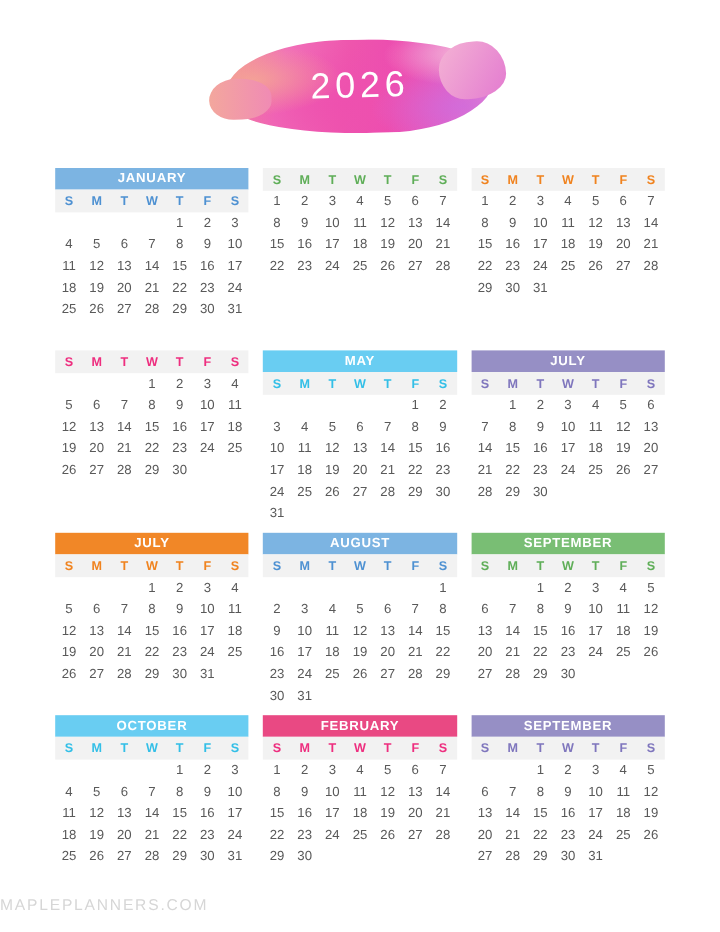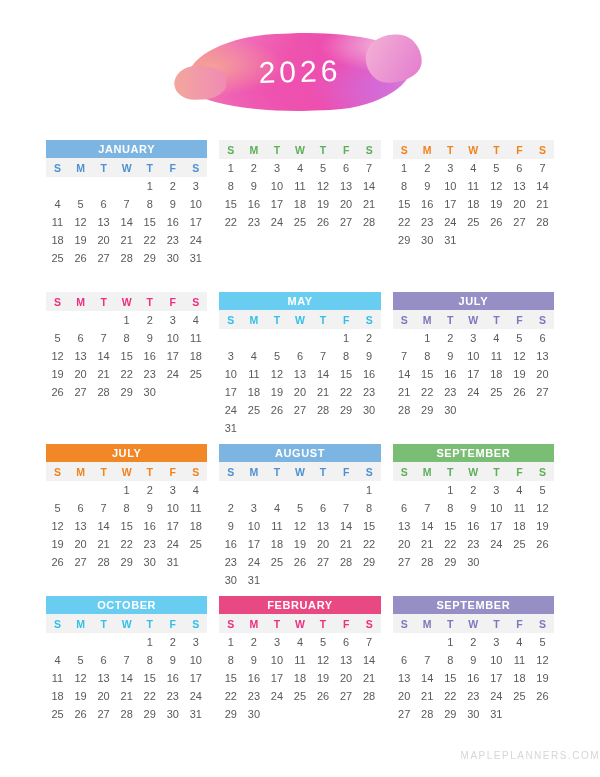--- a/index.html
+++ b/index.html
@@ -86,22 +86,22 @@
   }
   .day {
     text-align:center;
     font-size:11px;
     color:#595959;
   }
 
   
   .footer {
     position:absolute; left:0; bottom:16px; width:100%;
-    text-align:right;
-    font-size:10px;
+    text-align:left;
+    font-size:13px;
     letter-spacing:1.5px;
     color:#d6d6d6;
   }
 </style>
 </head>
 <body>
 
 <div class="page">
 
   <div class="splash-wrap">

